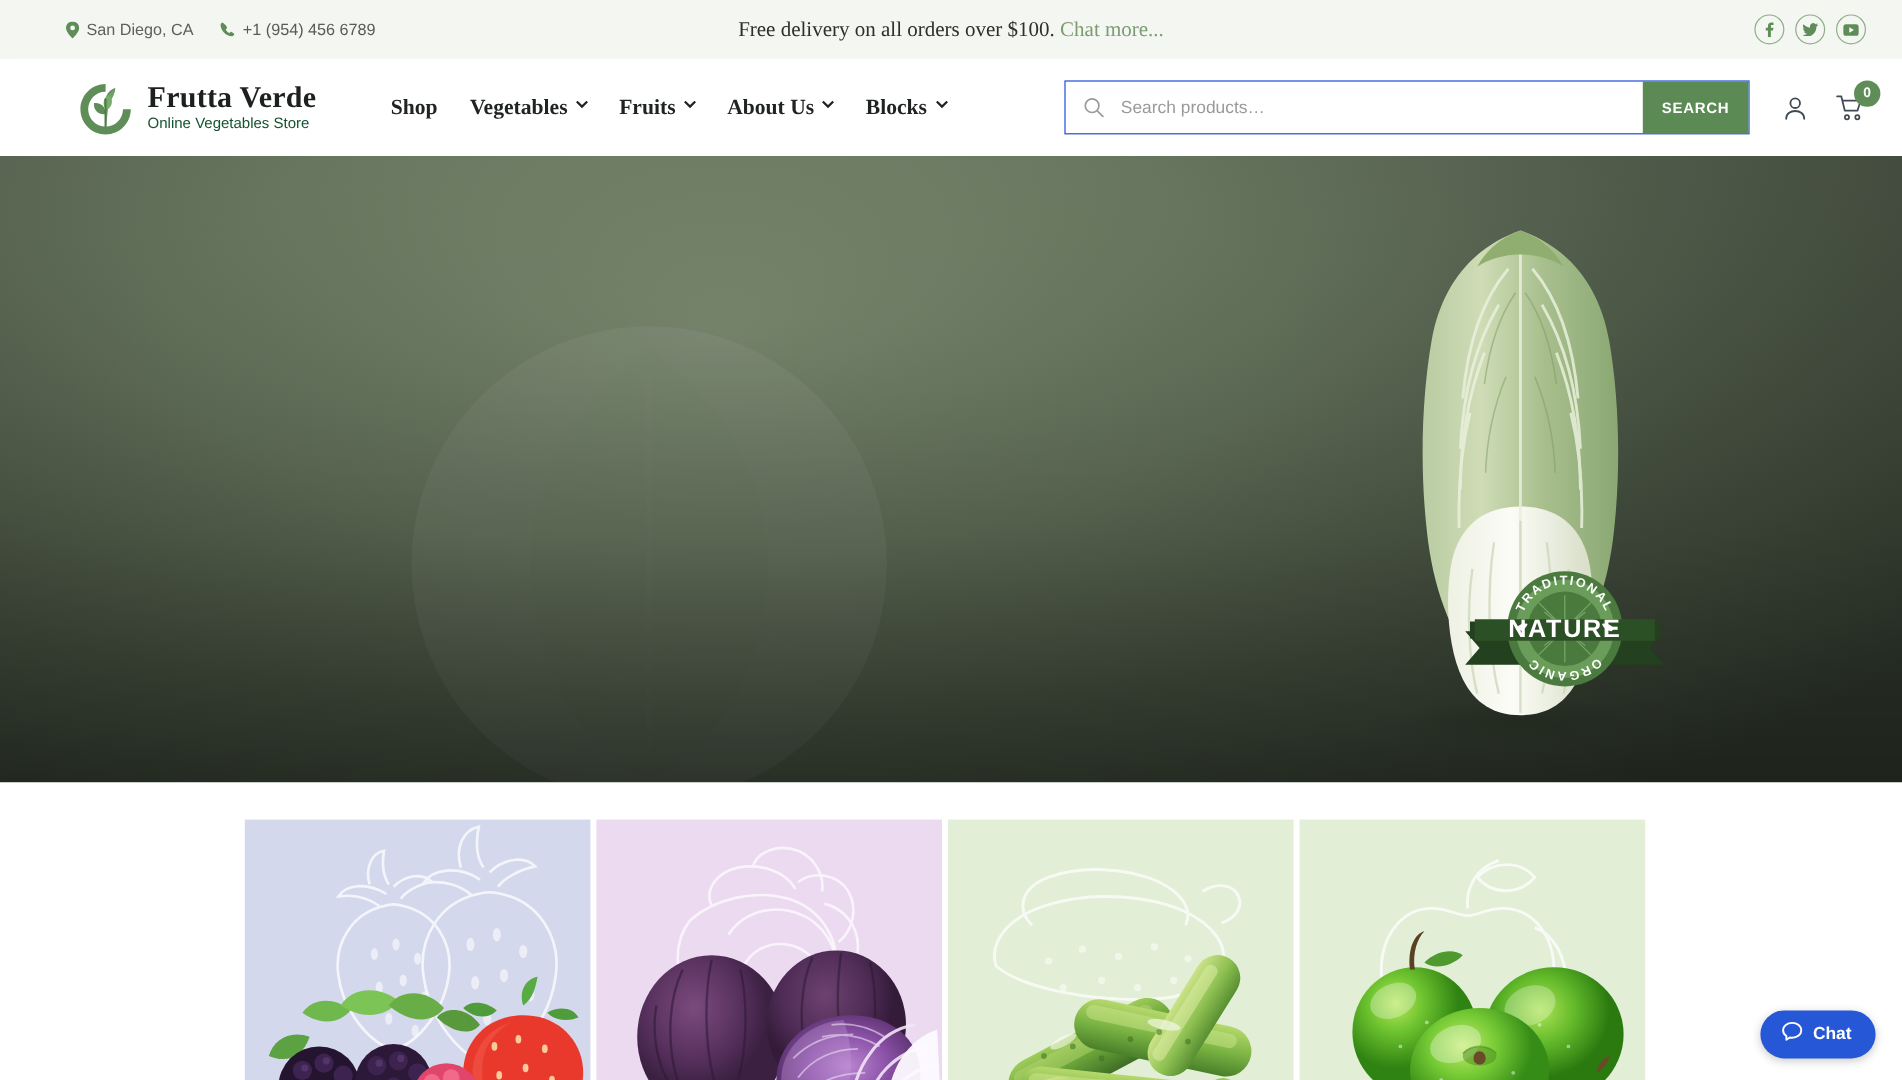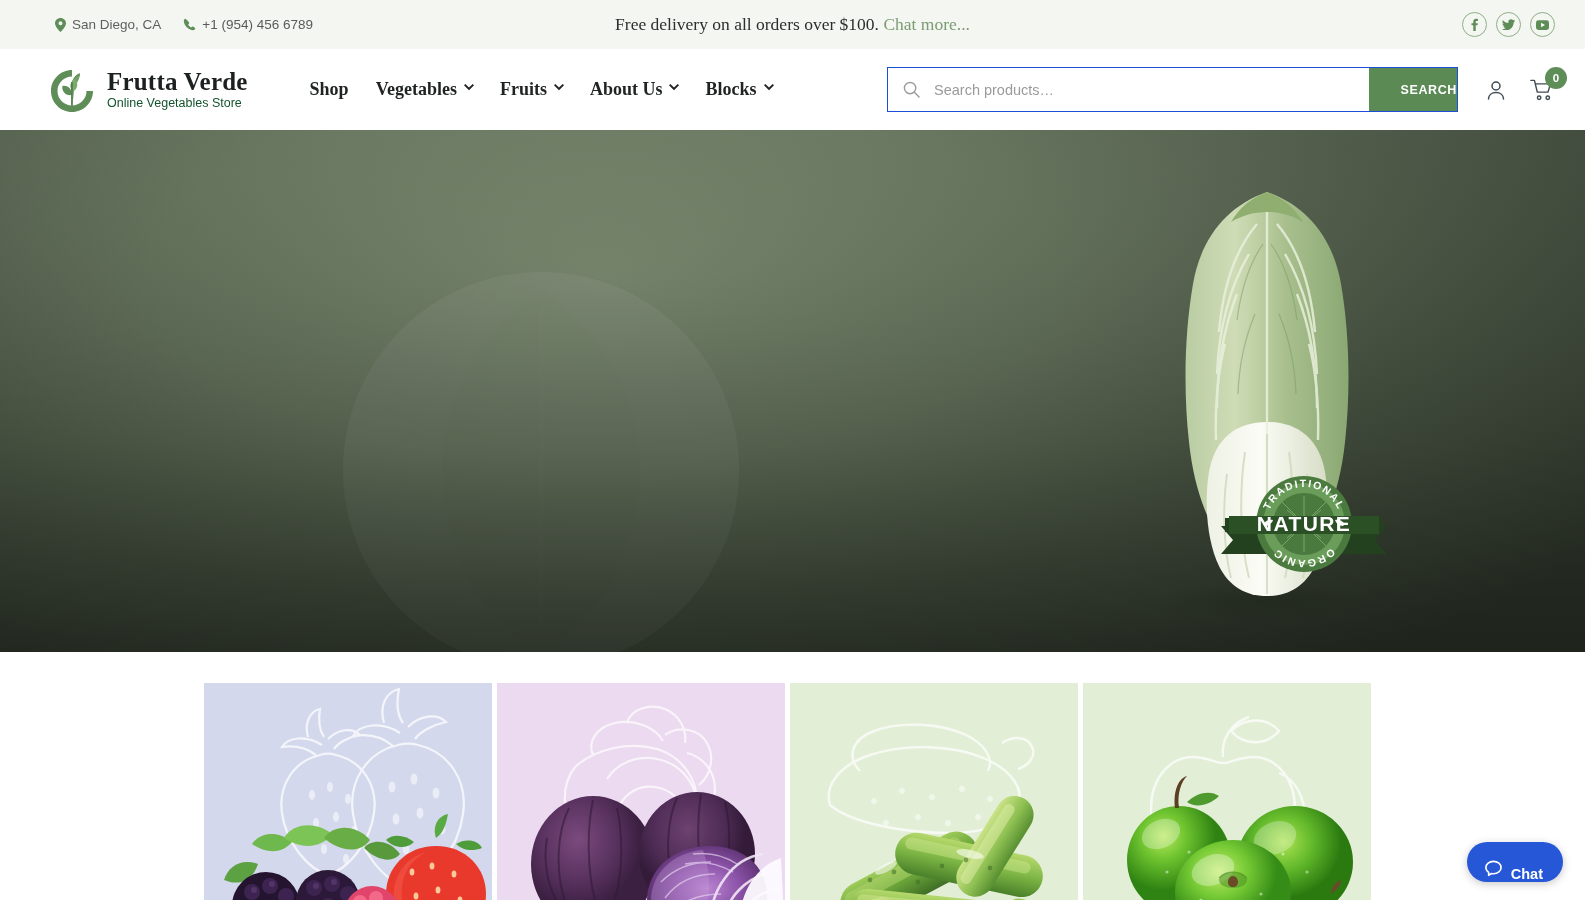--- a/index.html
+++ b/index.html
@@ -51,20 +51,21 @@
   }
   .soc svg { display: block; }
 
   
   .header {
     height: 81px;
     background: #ffffff;
     display: flex; align-items: center;
     padding: 0 30px 0 48px;
     position: relative;
+    margin-left: 16px;
   }
   .logo-wrap { display: flex; align-items: center; gap: 11px; cursor: pointer; }
   .logo-mark { width: 48px; height: 48px; flex: 0 0 48px; }
   .logo-text .brand {
     font-family: "Liberation Serif", serif;
     font-size: 25px; font-weight: bold; color: #1d2021; line-height: 1.05;
     letter-spacing: .2px;
   }
   .logo-text .tagline { font-size: 12.5px; color: #14532d; margin-top: 1px; }
 
@@ -89,21 +90,20 @@
     flex: 1; border: none; outline: none;
     font-size: 14.5px; color: #555; font-family: "Liberation Sans", sans-serif;
     background: transparent;
   }
   .searchbox input::placeholder { color: #9a9a9a; }
   .search-btn {
     width: 88px; background: #5b8a55; color: #fff;
     border: none; cursor: pointer;
     font-size: 12.5px; letter-spacing: .6px; font-weight: bold;
     font-family: "Liberation Sans", sans-serif;
-    text-align: right;
   }
 
   .header-icons { display: flex; align-items: center; gap: 22px; margin-left: 26px; }
   .hicon { color: #3f4a52; cursor: pointer; position: relative; display: flex; }
   .cart-badge {
     position: absolute; top: -11px; right: -12px;
     width: 22px; height: 22px; border-radius: 50%;
     background: #5f8d58; color: #fff;
     font-size: 11.5px; font-weight: bold;
     display: flex; align-items: center; justify-content: center;
@@ -175,21 +175,21 @@
     cursor: pointer;
   }
   .tile .outline { position: absolute; inset: 0; }
   .tile .produce { position: absolute; left: 0; right: 0; bottom: -38px; height: 170px; }
 
   
   .chat {
     position: absolute; right: 22px; bottom: 18px;
     background: #2557d6; color: #fff;
     border-radius: 22px; height: 40px;
-    display: flex; align-items: flex-end; gap: 8px;
+    display: flex; align-items: center; gap: 8px;
     padding: 0 20px 0 17px;
     cursor: pointer; z-index: 50;
     box-shadow: 0 2px 8px rgba(0,0,0,.22);
   }
   .chat-label { font-size: 14.5px; font-weight: bold; }
 </style>
 </head>
 <body>
 
 <div class="topbar">

